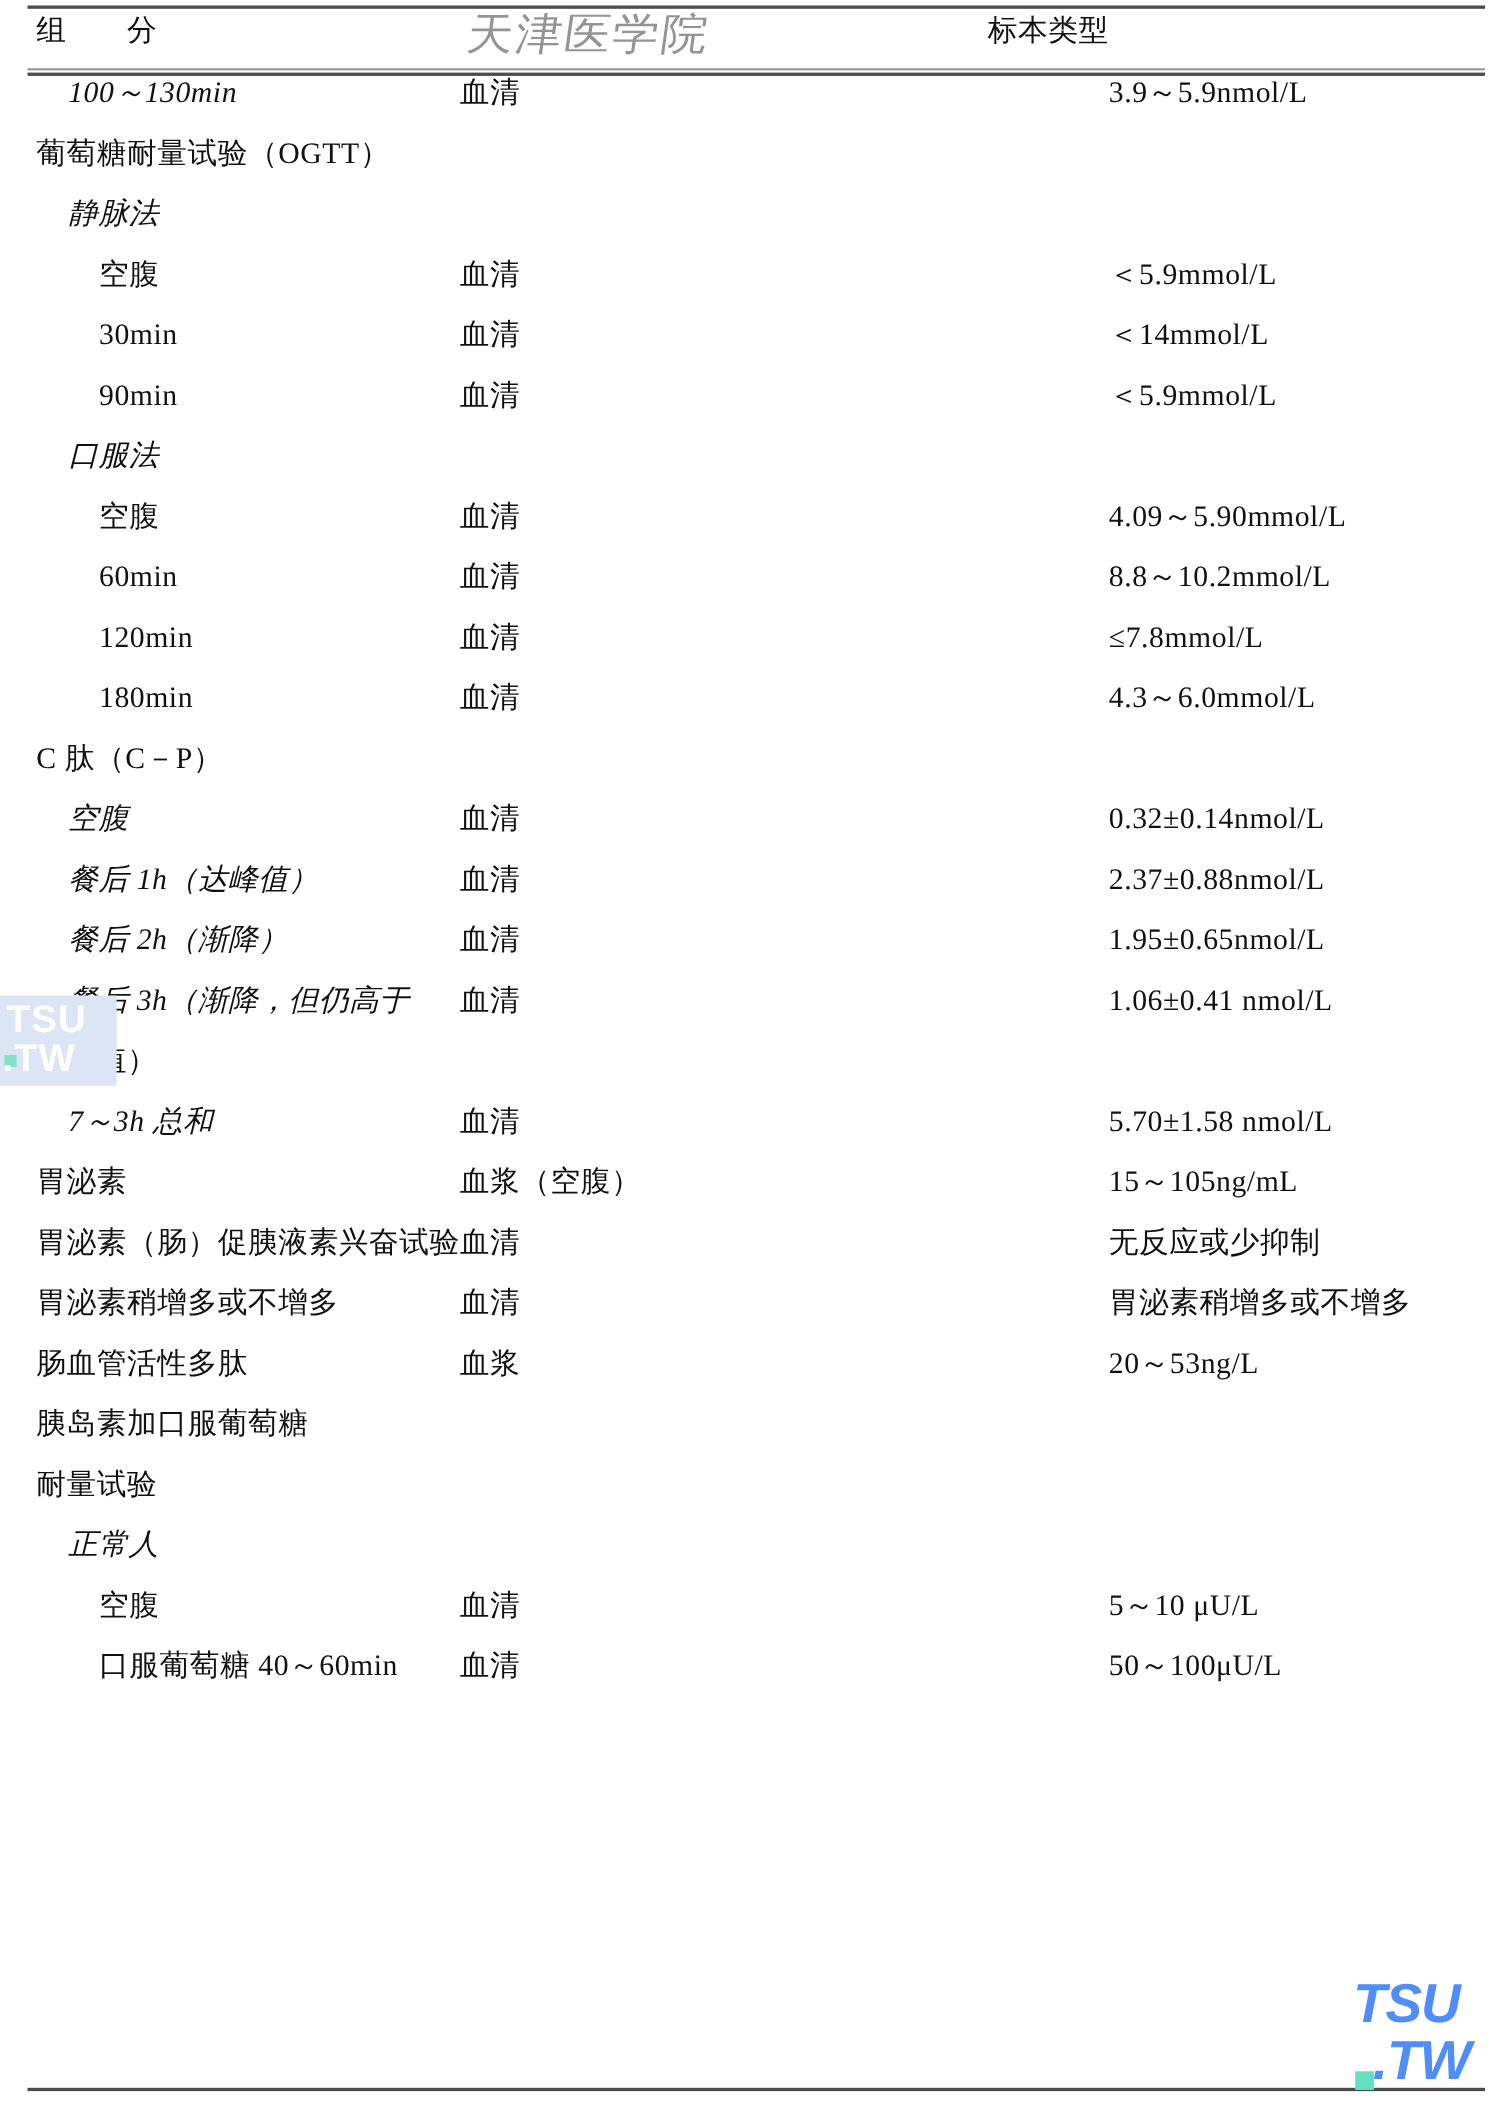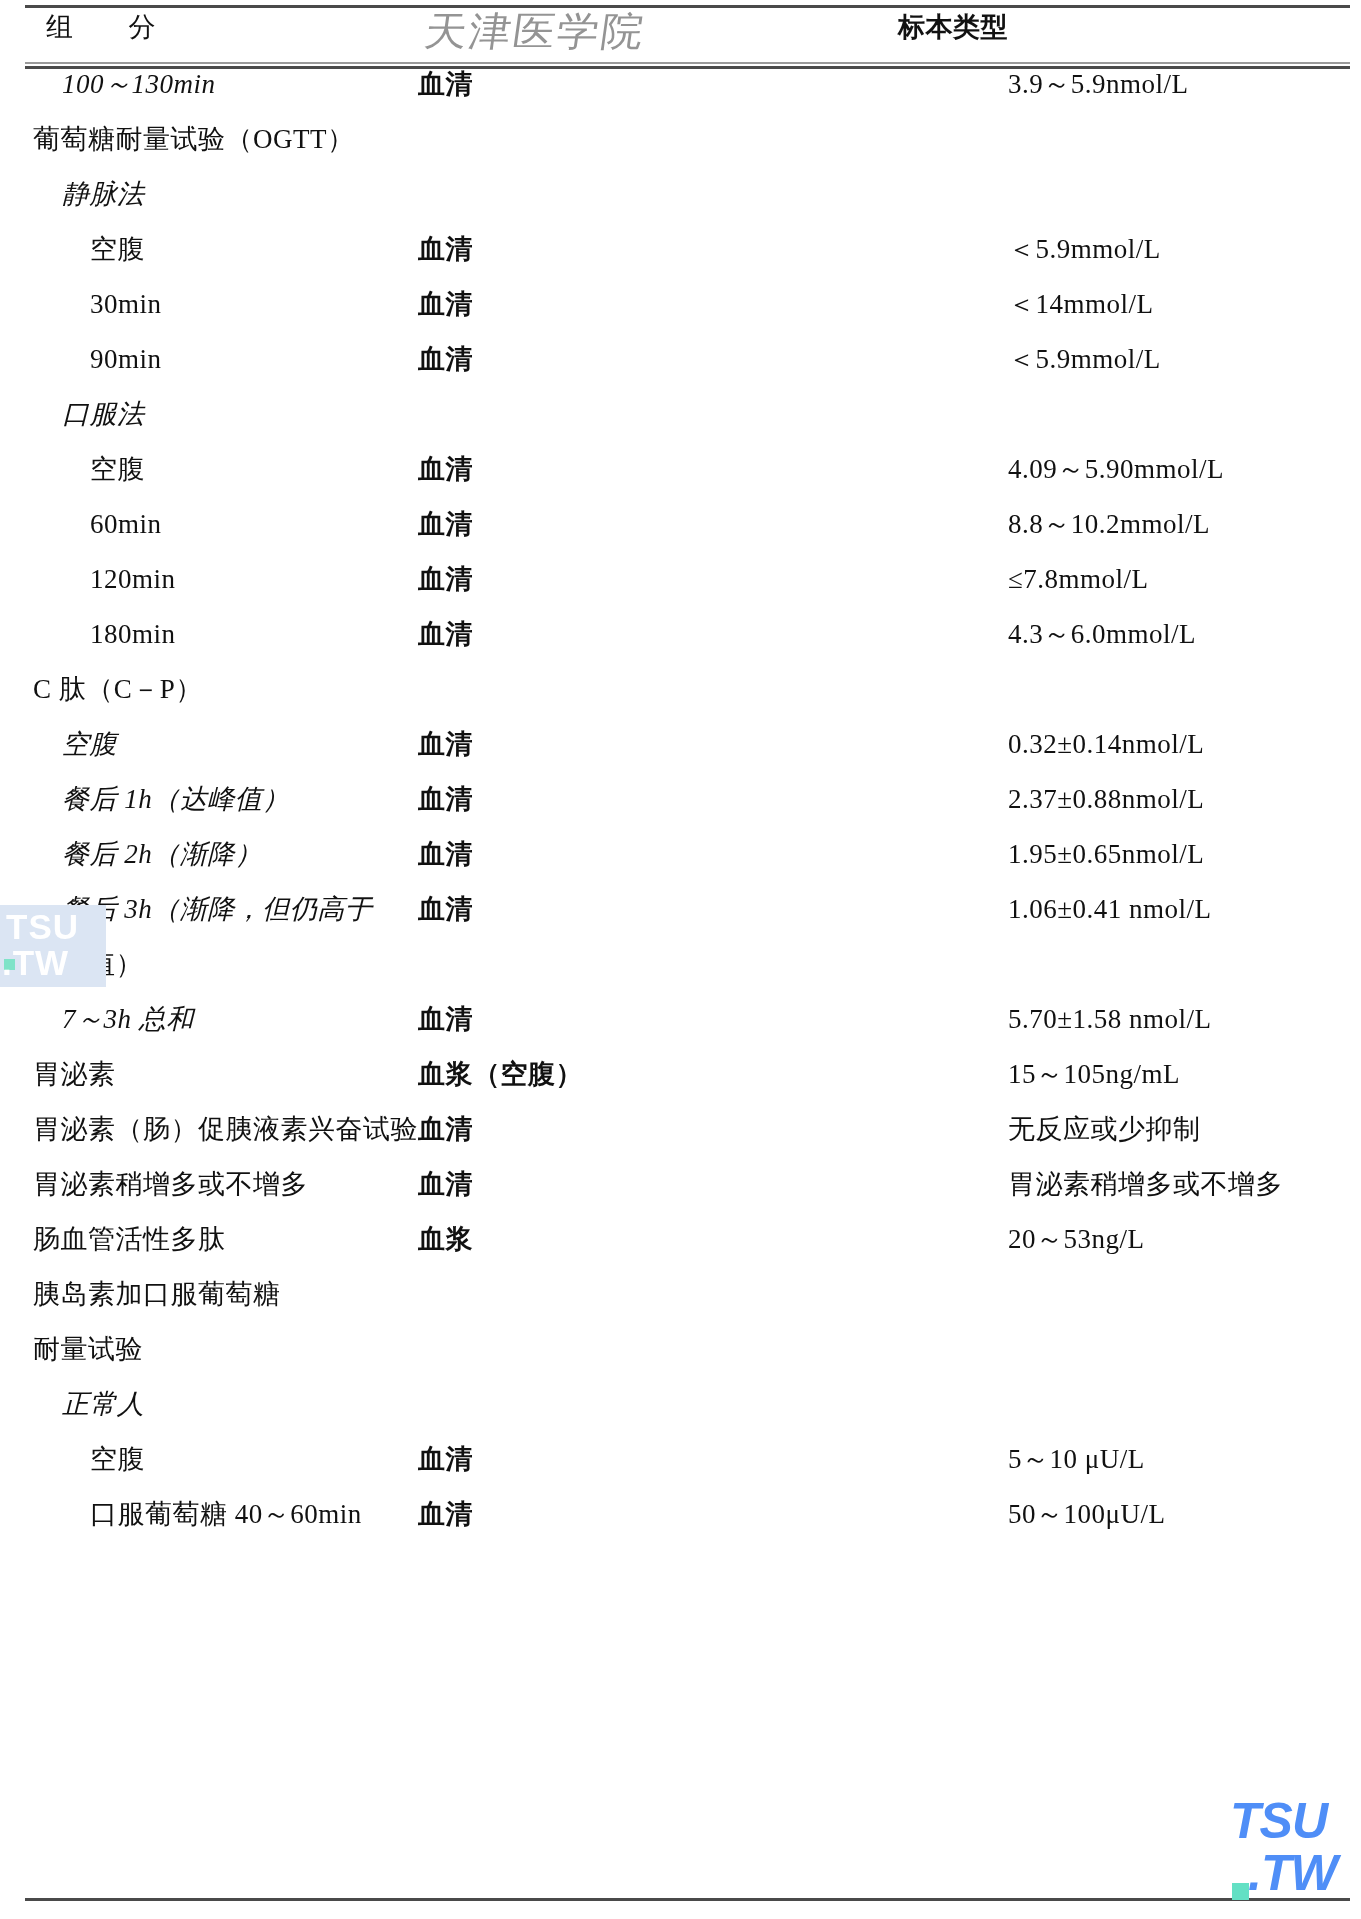--- a/index.html
+++ b/index.html
@@ -45,35 +45,35 @@
   }
   table.tbl td {
     vertical-align: top;
     padding: 0;
     font-size: 27px;
     line-height: 55px;
     white-space: pre;
     letter-spacing: 0.5px;
   }
   .c-name { width: 478px; }
-  .c-spec { width: 305px; font-weight: bold; }
+  .c-spec { width: 305px; }
   .c-ref  { width: 578px; }
 
   .hdr td {
     font-size: 28px;
     line-height: 57px;
   }
 
   
   .lv0 { padding-left: 33px !important; margin-left: 41px; }
   .lv1 { padding-left: 62px !important; font-style: italic; }
   .lv2 { padding-left: 90px !important; }
 
   
-  .hdr .c-name { padding-left: 46px; }
+  .hdr .c-name { padding-left: 33px; }
   .hdr .c-spec { padding-left: 480px; }
   .hdr .c-ref  { padding-left: 785px; }
 
   
   .wm-cjk {
     position: absolute;
     left: 425px;
     top: 8px;
     width: 270px;
     height: 48px;

